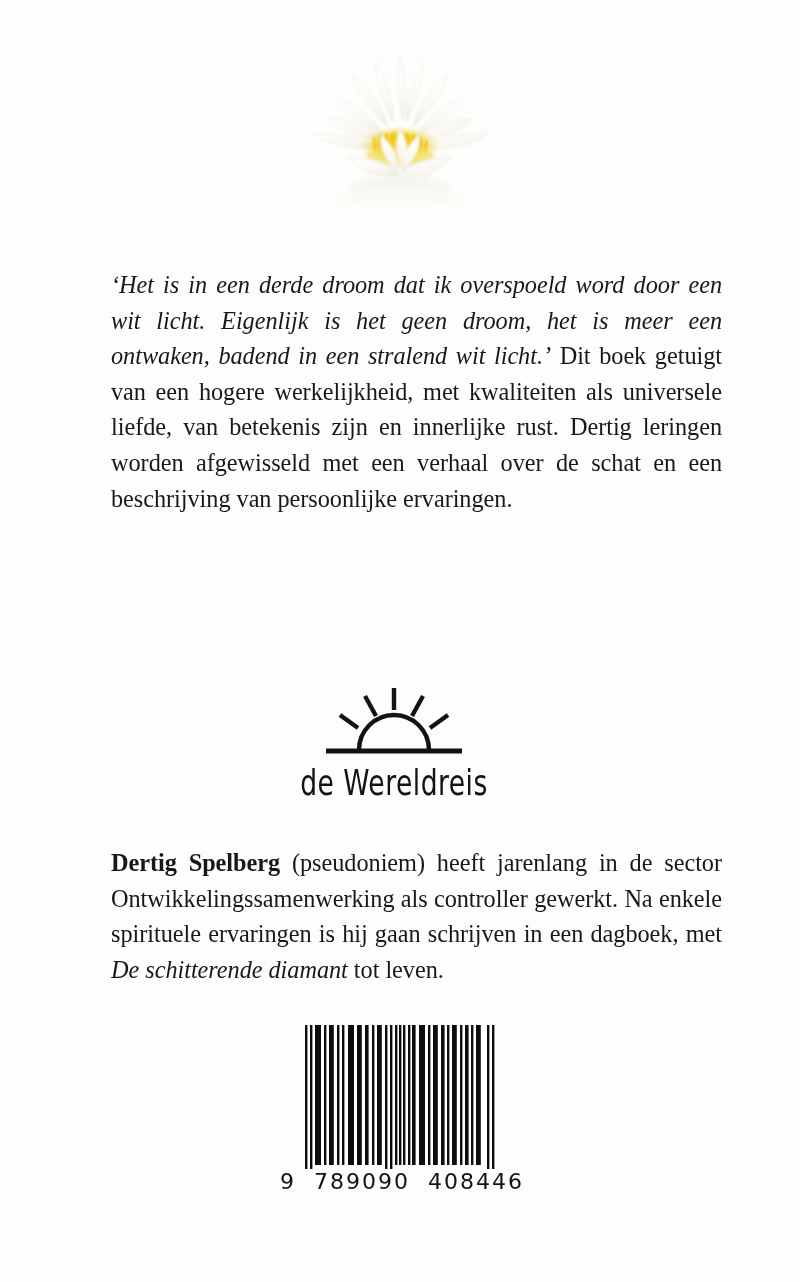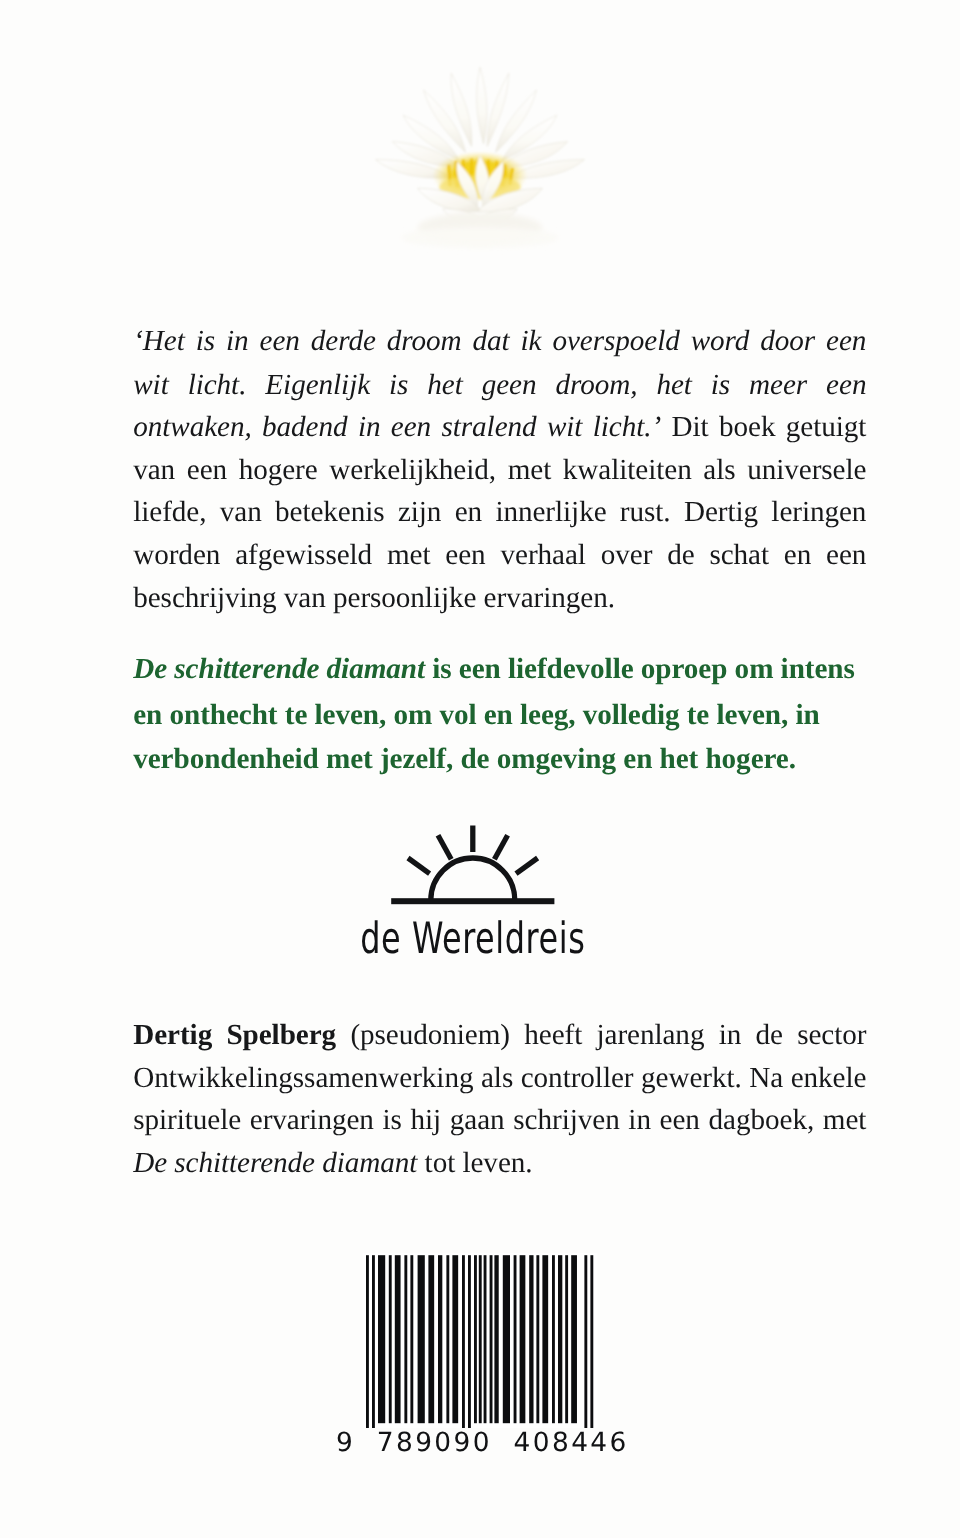--- a/index.html
+++ b/index.html
@@ -96,21 +96,21 @@
     letter-spacing: 0.6px;
     color: #121315;
     transform: scaleX(0.82);
     transform-origin: center;
   }
 
   
   #barcode {
     position: absolute;
     left: 0;
-    top: 1044px;
+    top: 1023px;
     width: 800px;
     text-align: right;
   }
   #barcode-bars {
     display: block;
     margin: 0 auto;
   }
   #barcode-digits {
     display: block;
     margin: 1px auto 0 auto;
@@ -205,23 +205,20 @@
         <ellipse cx="125" cy="156" rx="52" ry="13" fill="#f6f4ee" filter="url(#softer)" opacity="0.95"></ellipse>
         <ellipse cx="125" cy="164" rx="66" ry="9" fill="#fbfaf6" filter="url(#softer)" opacity="0.9"></ellipse>
       </g>
     </svg>
   </div>
 
   <div class="col" id="para-intro">
     <p class="body last-line-left"><span class="quote-italic">‘</span><span class="quote-italic">Het is in een derde droom dat ik overspoeld word door een wit licht. Eigenlijk is het geen droom, het is meer een ontwaken, badend in een stralend wit licht.</span><span class="quote-italic">’</span><span> Dit boek getuigt van een hogere werkelijkheid, met kwaliteiten als universele liefde, van betekenis zijn en innerlijke rust. Dertig leringen worden afgewisseld met een verhaal over de schat en een beschrijving van persoonlijke ervaringen.</span></p>
   </div>
 
-  <div class="col" id="para-green">
-    <p class="body"><span class="ital">De schitterende diamant</span><span> is een liefdevolle oproep om intens en onthecht te leven, om vol en leeg, volledig te leven, in verbondenheid met jezelf, de omgeving en het hogere.</span></p>
-  </div>
 
   <div id="logo">
     <svg id="logo-mark" width="152" height="74" viewBox="0 0 152 74" aria-hidden="true">
       <g stroke="#121315" stroke-width="4.4" stroke-linecap="butt" fill="none">
 
         <line x1="76" y1="4" x2="76" y2="26"></line>
         <line x1="47" y1="12" x2="58" y2="32"></line>
         <line x1="105" y1="12" x2="94" y2="32"></line>
         <line x1="22" y1="31" x2="40" y2="44"></line>
         <line x1="130" y1="31" x2="112" y2="44"></line>

